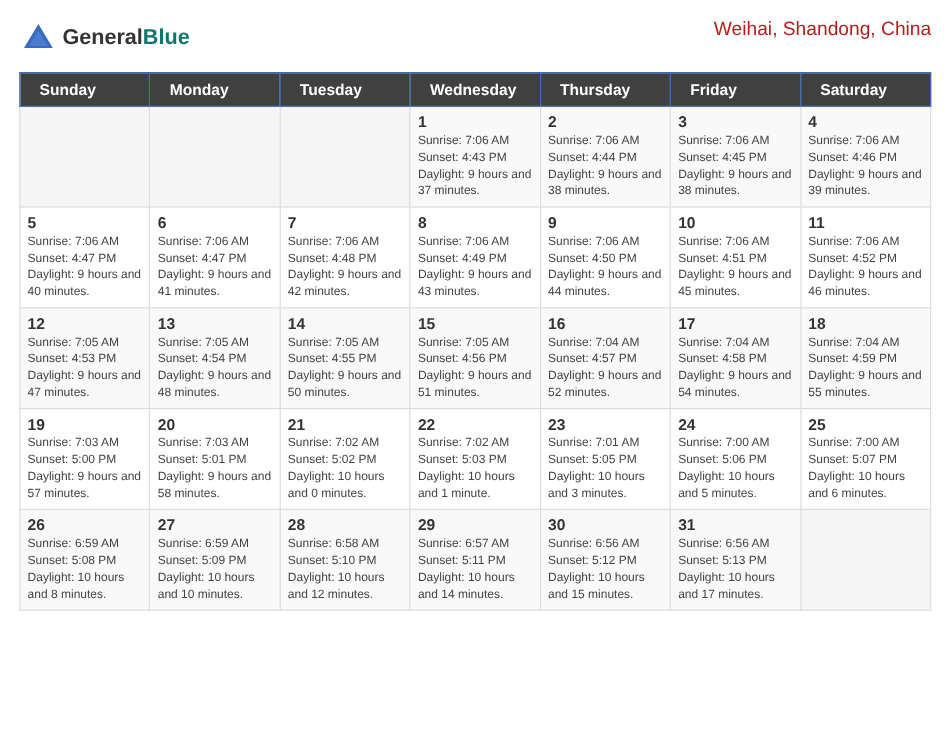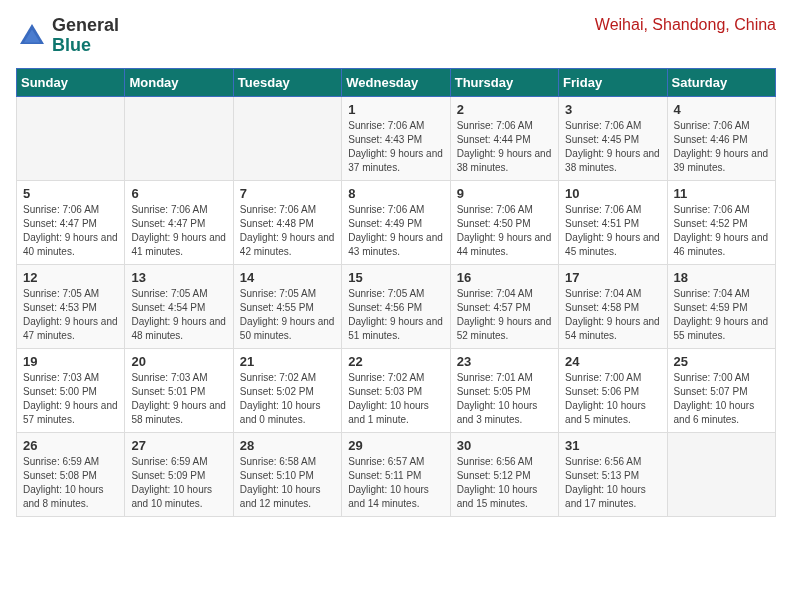--- a/index.html
+++ b/index.html
@@ -16,21 +16,21 @@
       align-items: flex-start;
       margin-bottom: 12px;
     }
     .logo {
       display: flex;
       align-items: center;
       gap: 4px;
     }
     .logo-text {
       display: flex;
-      flex-direction: column;
+      flex-direction: row;
       line-height: 1.1;
     }
     .logo-general {
       font-size: 18px;
       font-weight: bold;
       color: #333;
     }
     .logo-blue {
       font-size: 18px;
       font-weight: bold;
@@ -51,24 +51,24 @@
     .calendar-subtitle {
       font-size: 16px;
       color: #b91c1c;
     }
     .calendar {
       width: 100%;
       border-collapse: collapse;
       border: 1px solid #ccc;
     }
     .calendar th {
-      background: #0f766e;
+      background: #404040;
       color: #fff;
       text-align: left;
-      padding: 6px 4px;
+      padding: 6px 16px;
       font-size: 13px;
       font-weight: bold;
       border: 1px solid #3a6bbf;
       margin-left: 16px;
     }
     .calendar td {
       vertical-align: top;
       padding: 5px 6px;
       border: 1px solid #ddd;
       width: calc(100% / 7);

